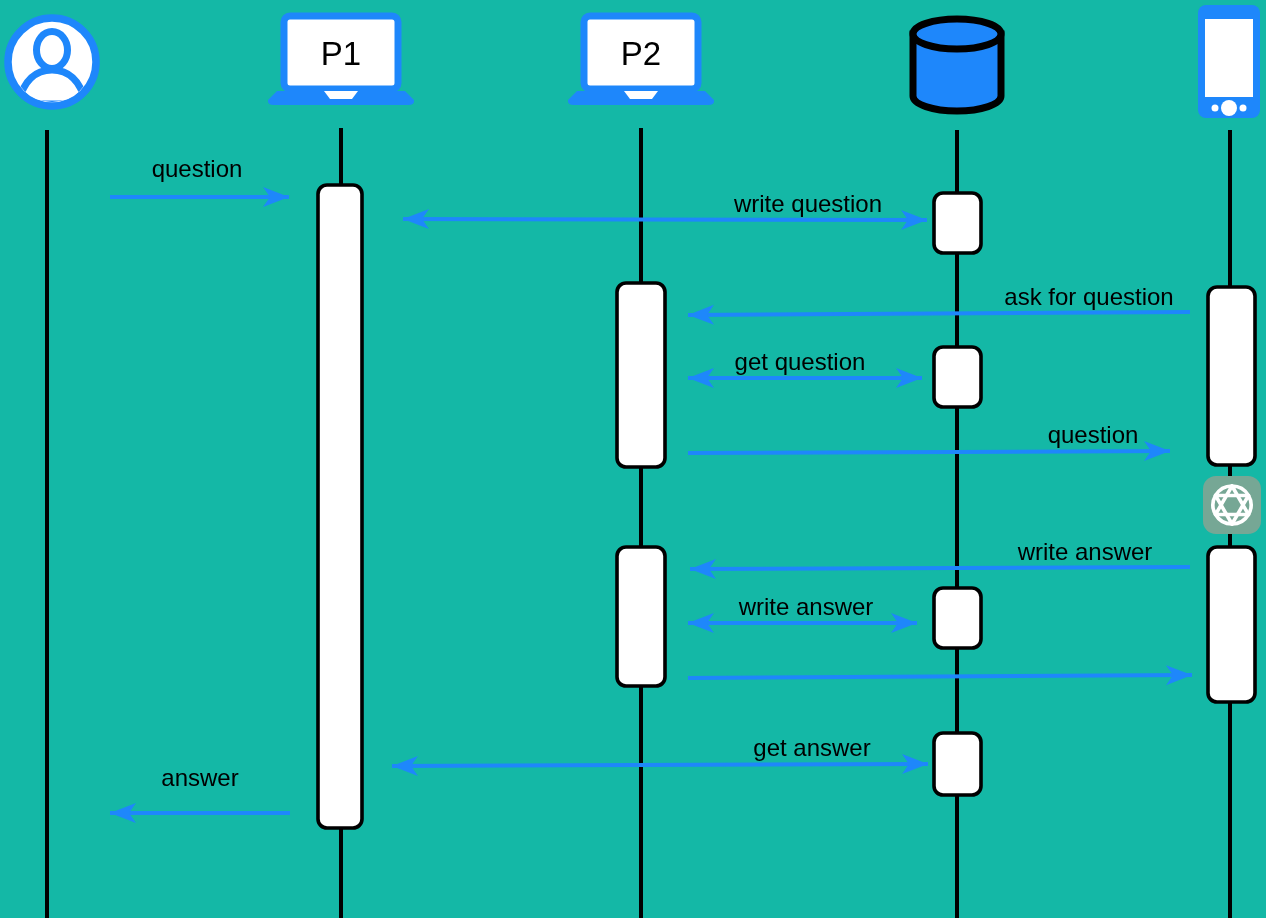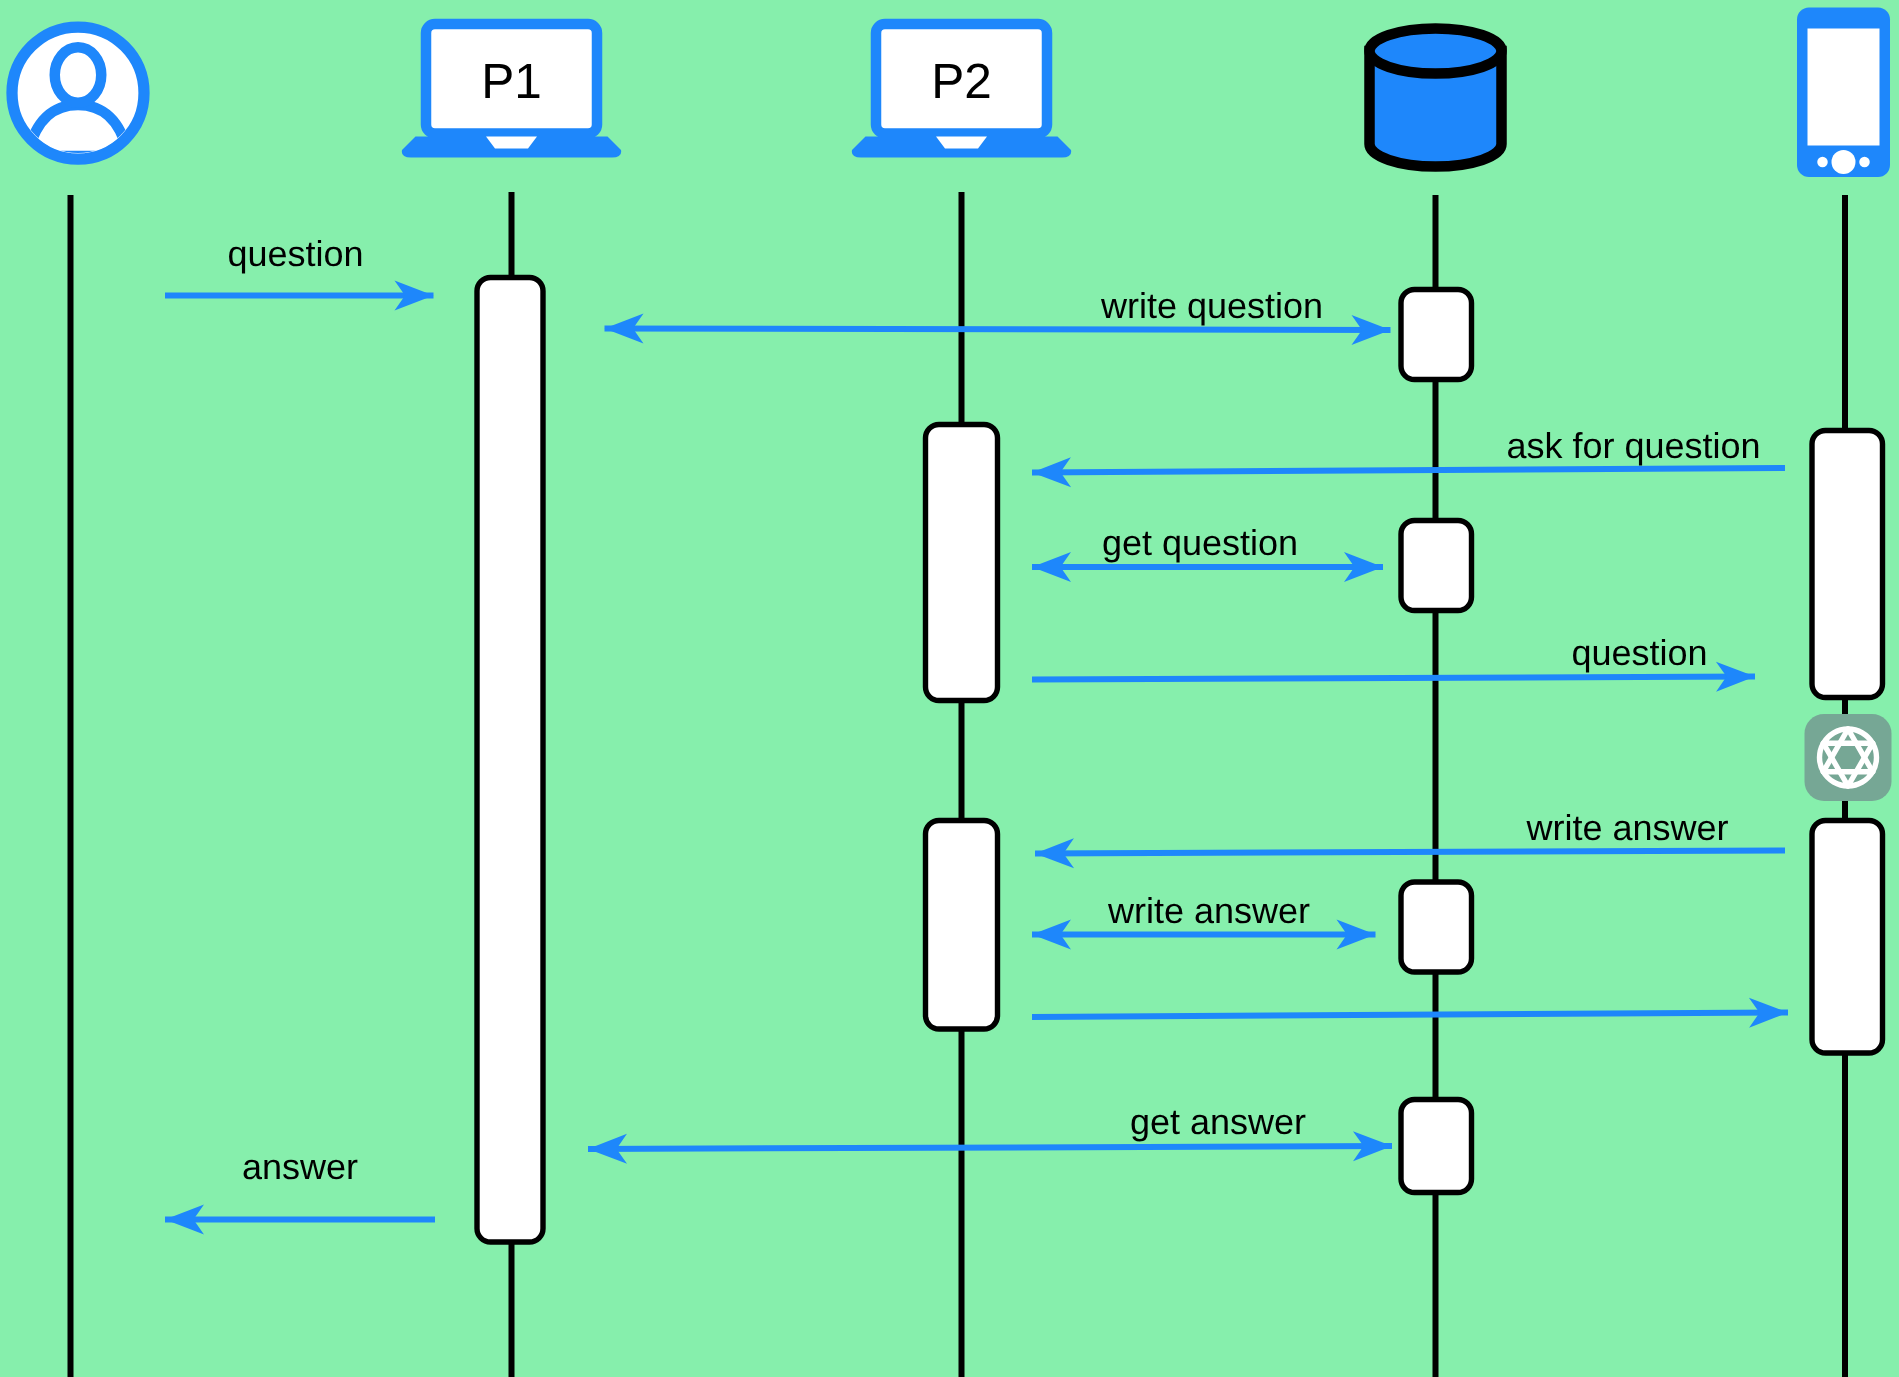--- a/index.html
+++ b/index.html
@@ -4,21 +4,21 @@
 <style>
   html, body {
     margin: 0;
     padding: 0;
     background: #ffffff;
   }
   .stage {
     position: relative;
     width: 1266px;
     height: 918px;
-    background: #86efac;
+    background: #14b8a6;
     overflow: hidden;
   }
   svg { display: block; }
   .lifeline {
     stroke: var(--line, #000);
     stroke-width: 4;
     fill: none;
   }
   .activation {
     fill: #ffffff;

